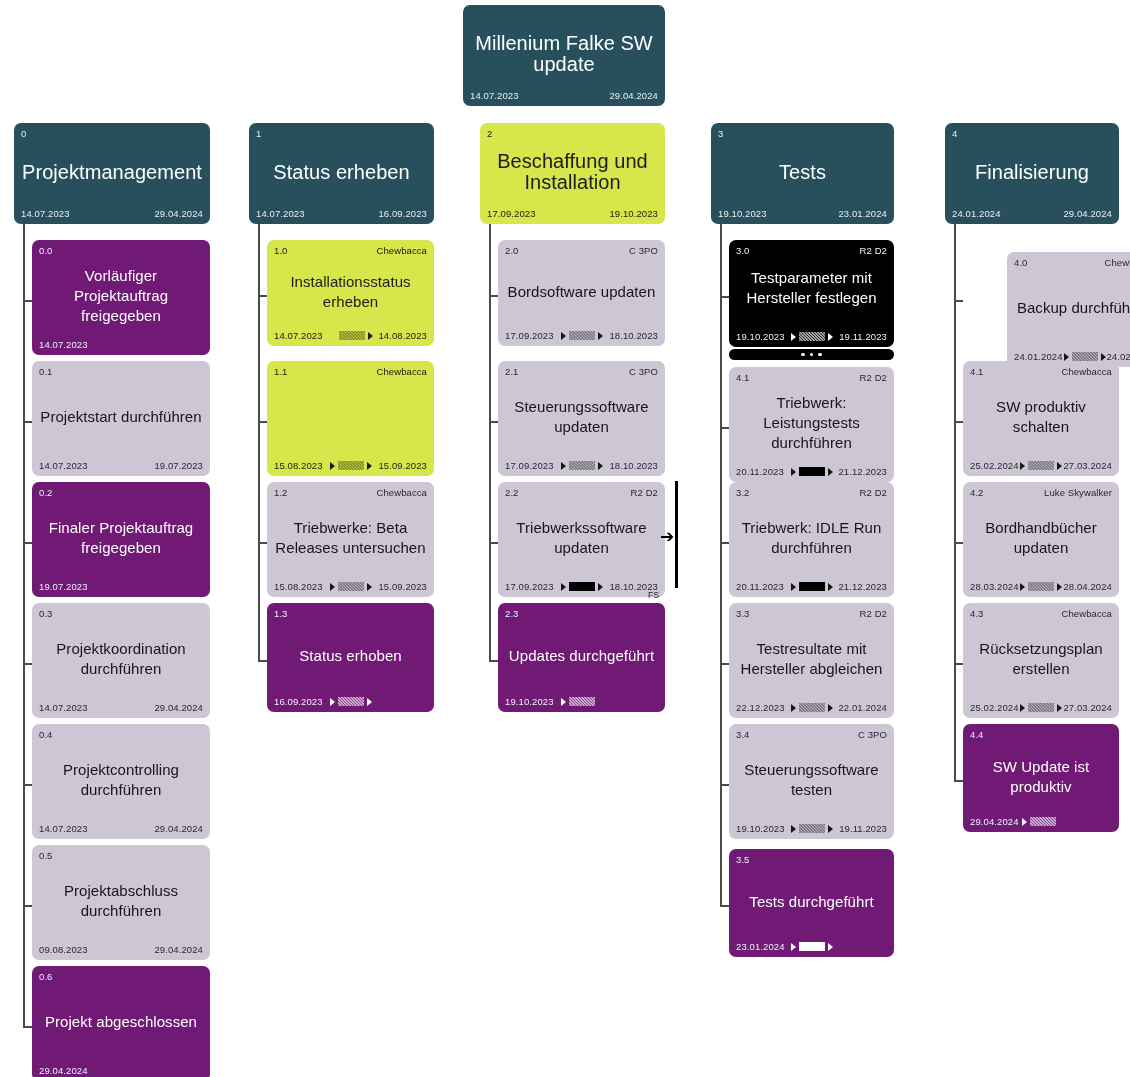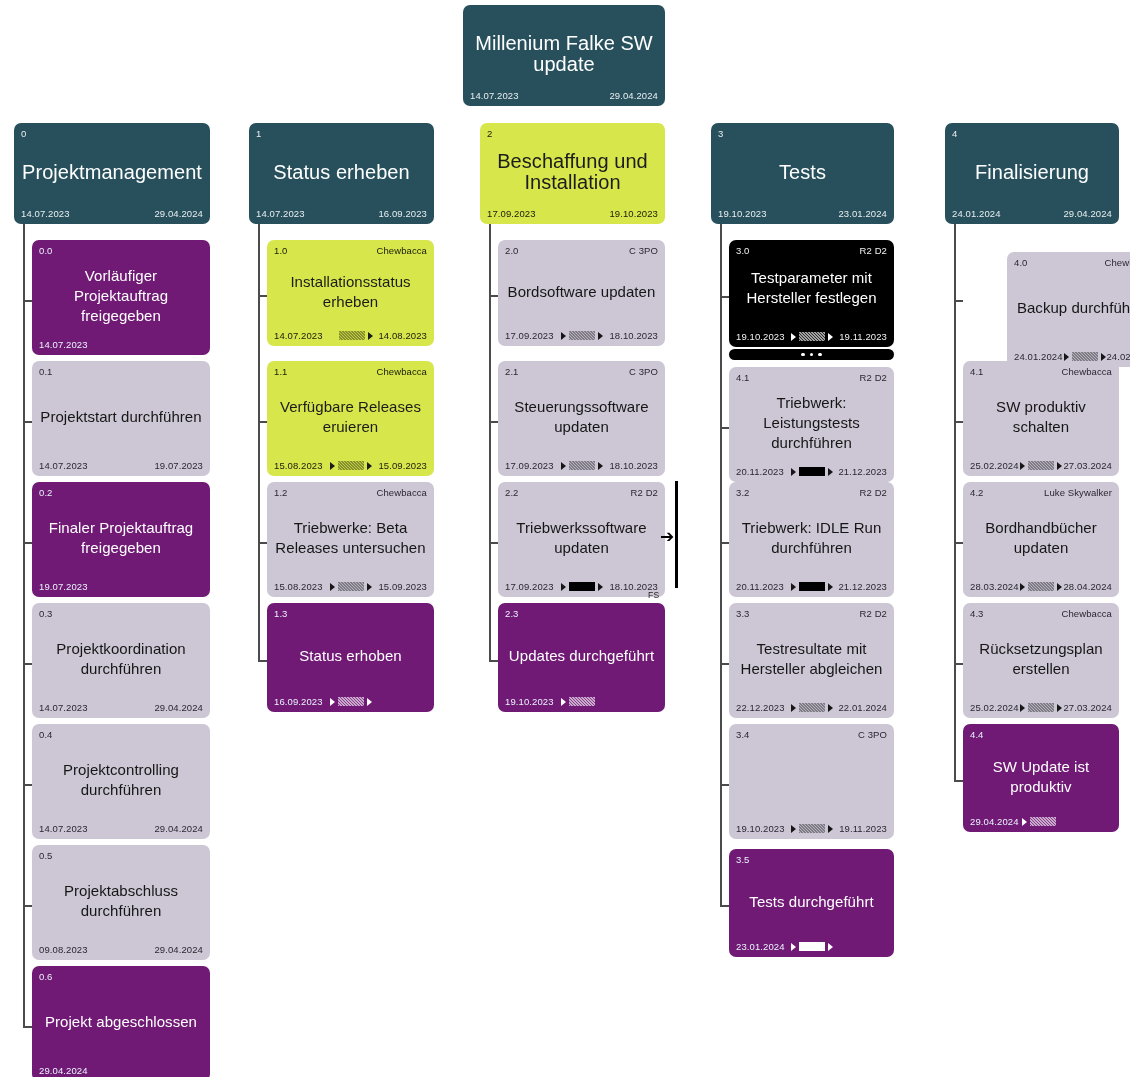--- a/index.html
+++ b/index.html
@@ -209,21 +209,20 @@
       </div>
       <div class="prog" style="bottom: 4px; height: 13px; justify-content: center; padding-left: 10px;">
         <div class="bar hatch"></div>
         <div class="tri"></div>
       </div>
     </div>
     <div class="hline" style="left: 258px; top: 295px; width: 9px;"></div>
     <div class="card t-green" style="left: 267px; top: 361px; width: 167px; height: 115px;">
       <div class="corner wbs">1.1</div>
       <div class="corner owner">Chewbacca</div>
-      <div class="title" style="top: 16px; height: 80px; display: flex; align-items: center; justify-content: center;">Verfügbare Releases eruieren</div>
       <div class="foot">
         <div class="d-start">15.08.2023</div>
         <div class="d-end">15.09.2023</div>
       </div>
       <div class="prog" style="bottom: 4px; height: 13px;">
         <div class="tri"></div>
         <div class="bar hatch"></div>
         <div class="tri"></div>
       </div>
     </div>
@@ -392,20 +391,21 @@
       <div class="prog" style="bottom: 4px; height: 13px;">
         <div class="tri"></div>
         <div class="bar hatch"></div>
         <div class="tri"></div>
       </div>
     </div>
     <div class="hline" style="left: 720px; top: 663px; width: 9px;"></div>
     <div class="card t-grey" style="left: 729px; top: 724px; width: 165px; height: 115px;">
       <div class="corner wbs">3.4</div>
       <div class="corner owner">C 3PO</div>
+      <div class="title" style="top: 16px; height: 80px; display: flex; align-items: center; justify-content: center;">Steuerungssoftware testen</div>
       <div class="foot">
         <div class="d-start">19.10.2023</div>
         <div class="d-end">19.11.2023</div>
       </div>
       <div class="prog" style="bottom: 4px; height: 13px;">
         <div class="tri"></div>
         <div class="bar hatch"></div>
         <div class="tri"></div>
       </div>
     </div>

